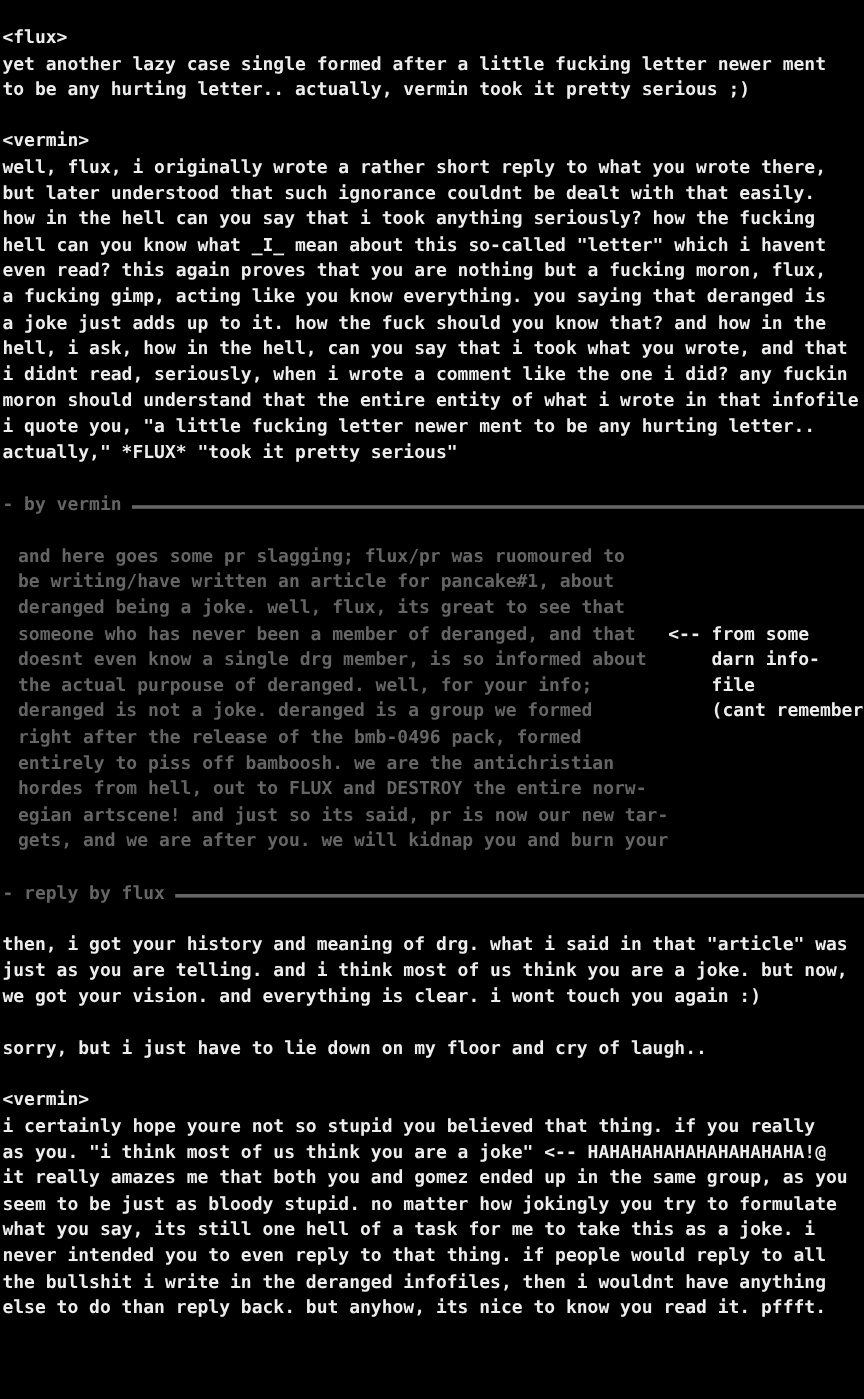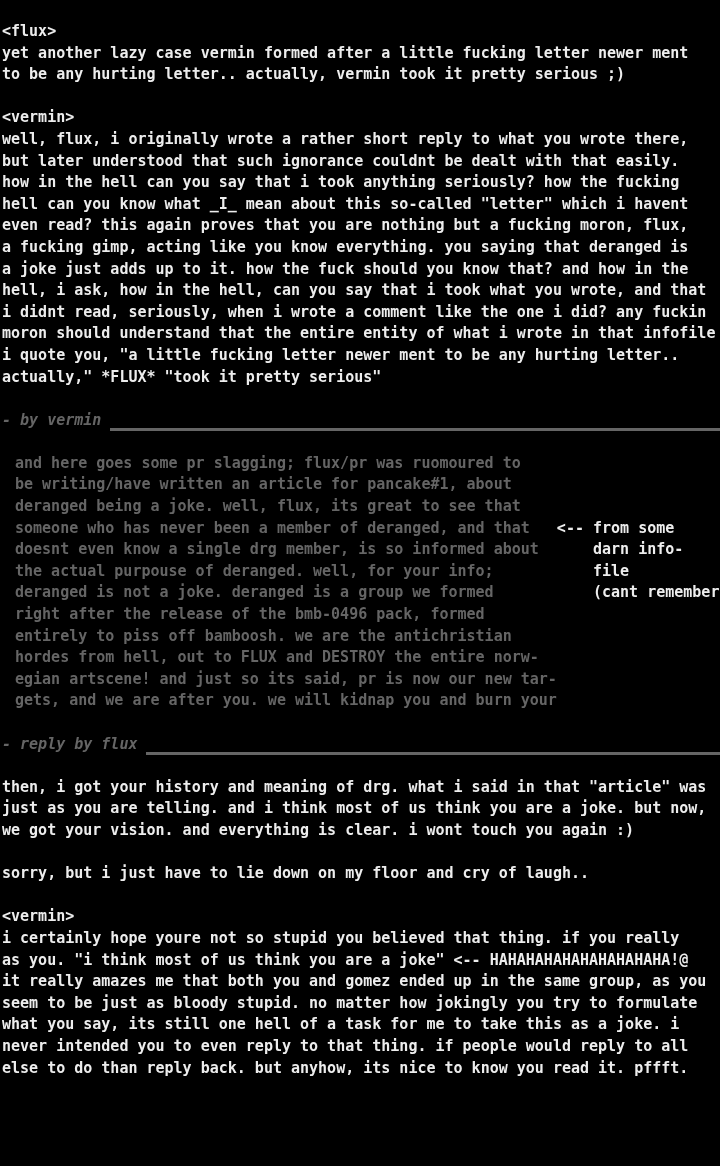--- a/index.html
+++ b/index.html
@@ -21,41 +21,40 @@
     font-size:15px;
     font-weight:700;
     line-height:21.6px;
   }
   .line{
     height:21.6px;
     white-space:pre;
   }
   .line.header{
     display:flex;
-    align-items:flex-end;
+    align-items:flex-start;
     color:var(--gray);
-    font-style:italic;
   }
   .hdr-label{white-space:pre;}
   .ruler{
     flex:1 1 auto;
     height:3px;
     margin:11px 0 0 9px;
     background:var(--gray);
   }
   .seg{white-space:pre;}
   .seg.white{color:var(--white);}
   .seg.gray{color:var(--gray);margin-left:13px;}
 </style>
 </head>
 <body>
 
 <div class="screen">
     <div class="line text"><span class="seg white">&lt;flux&gt;</span></div>
-    <div class="line text"><span class="seg white">yet another lazy case vermin formed after a little fucking letter newer ment</span></div>
+    <div class="line text"><span class="seg white">yet another lazy case single formed after a little fucking letter newer ment</span></div>
     <div class="line text"><span class="seg white">to be any hurting letter.. actually, vermin took it pretty serious ;)</span></div>
     <div class="line blank"></div>
     <div class="line text"><span class="seg white">&lt;vermin&gt;</span></div>
     <div class="line text"><span class="seg white">well, flux, i originally wrote a rather short reply to what you wrote there,</span></div>
     <div class="line text"><span class="seg white">but later understood that such ignorance couldnt be dealt with that easily.</span></div>
     <div class="line text"><span class="seg white">how in the hell can you say that i took anything seriously? how the fucking</span></div>
     <div class="line text"><span class="seg white">hell can you know what _I_ mean about this so-called "letter" which i havent</span></div>
     <div class="line text"><span class="seg white">even read? this again proves that you are nothing but a fucking moron, flux,</span></div>
     <div class="line text"><span class="seg white">a fucking gimp, acting like you know everything. you saying that deranged is</span></div>
     <div class="line text"><span class="seg white">a joke just adds up to it. how the fuck should you know that? and how in the</span></div>
@@ -88,14 +87,15 @@
     <div class="line blank"></div>
     <div class="line text"><span class="seg white">sorry, but i just have to lie down on my floor and cry of laugh..</span></div>
     <div class="line blank"></div>
     <div class="line text"><span class="seg white">&lt;vermin&gt;</span></div>
     <div class="line text"><span class="seg white">i certainly hope youre not so stupid you believed that thing. if you really</span></div>
     <div class="line text"><span class="seg white">as you. "i think most of us think you are a joke" &lt;-- HAHAHAHAHAHAHAHAHAHA!@</span></div>
     <div class="line text"><span class="seg white">it really amazes me that both you and gomez ended up in the same group, as you</span></div>
     <div class="line text"><span class="seg white">seem to be just as bloody stupid. no matter how jokingly you try to formulate</span></div>
     <div class="line text"><span class="seg white">what you say, its still one hell of a task for me to take this as a joke. i</span></div>
     <div class="line text"><span class="seg white">never intended you to even reply to that thing. if people would reply to all</span></div>
+    <div class="line text"><span class="seg white">the bullshit i write in the deranged infofiles, then i wouldnt have anything</span></div>
     <div class="line text"><span class="seg white">else to do than reply back. but anyhow, its nice to know you read it. pffft.</span></div>
   </div>
 
 </body></html>

